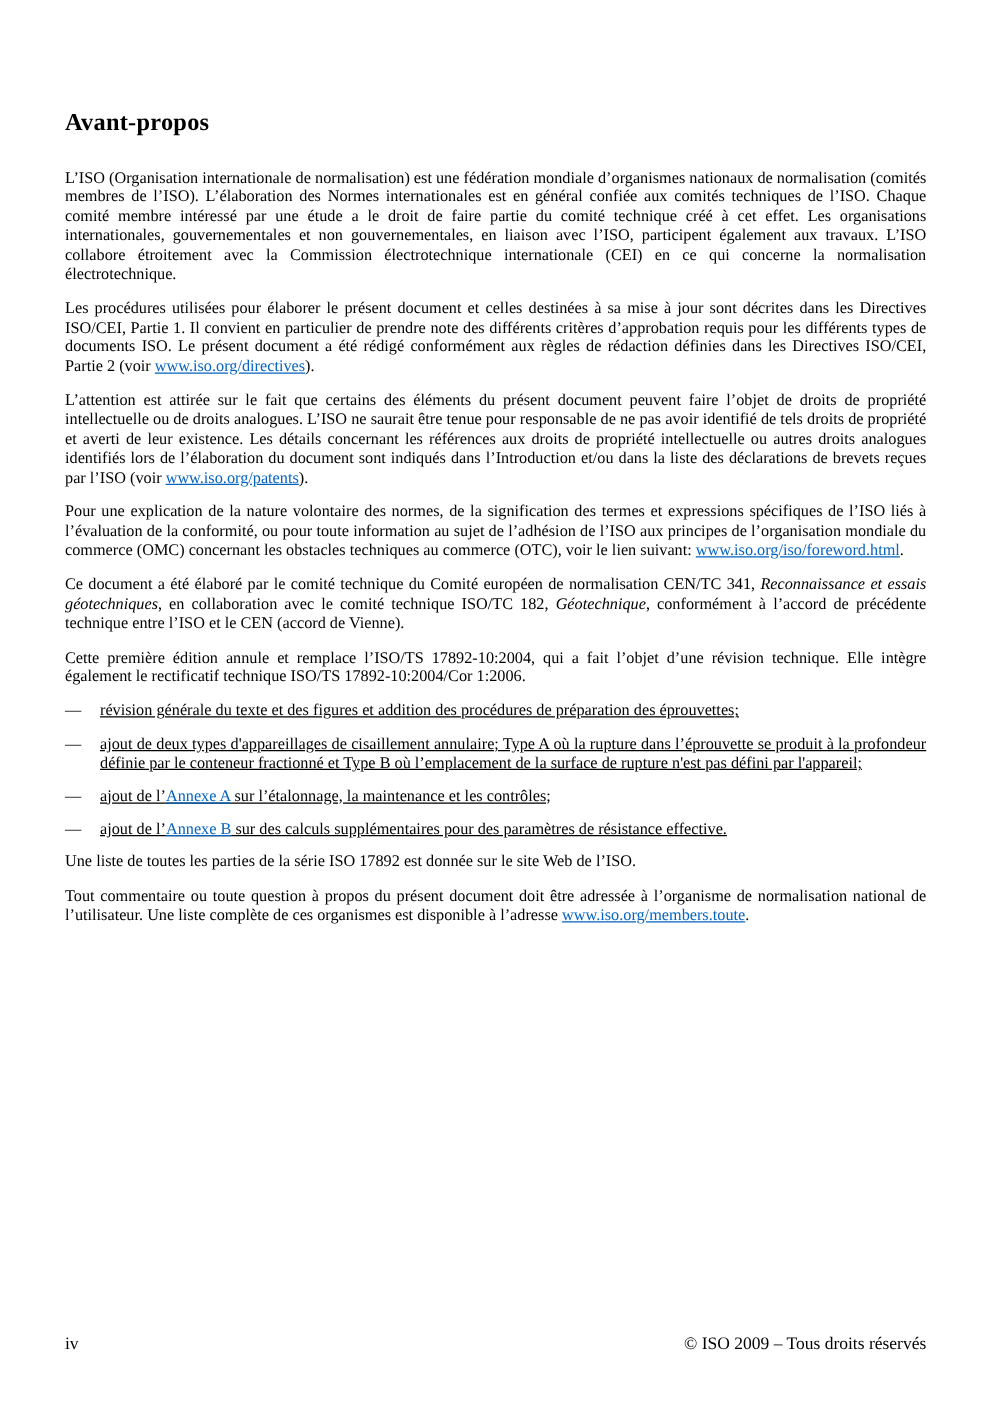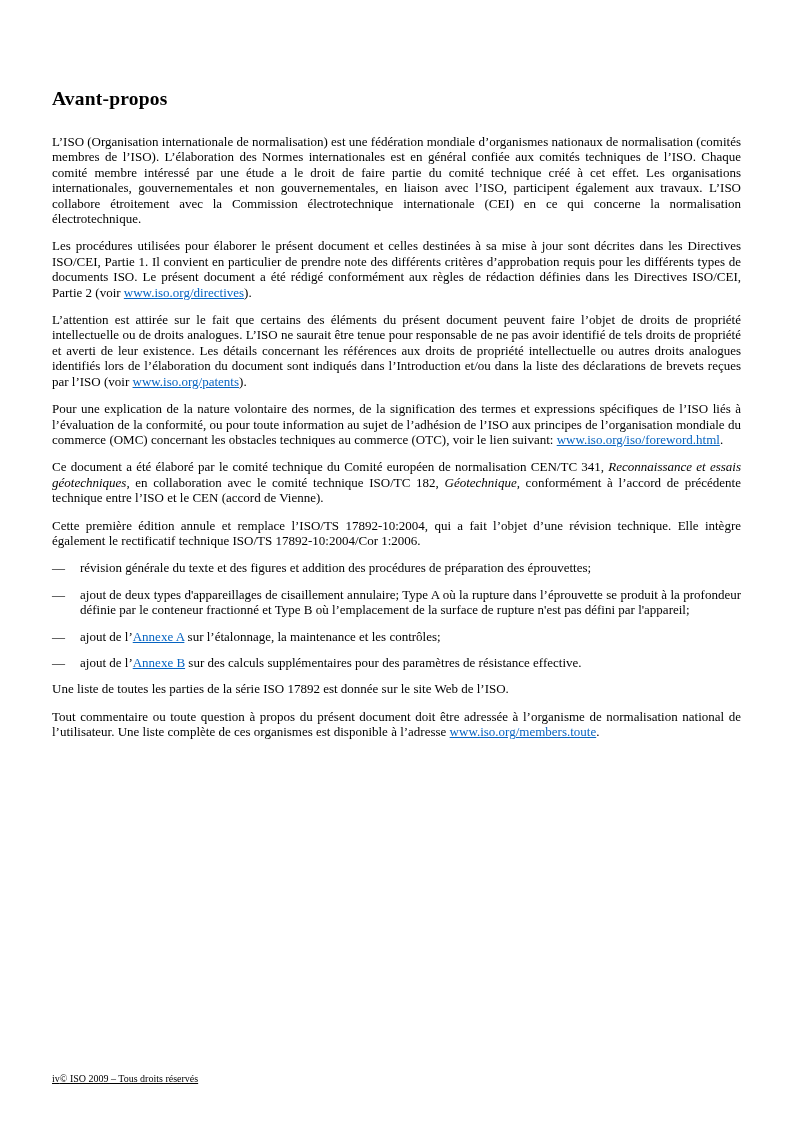--- a/index.html
+++ b/index.html
@@ -42,39 +42,39 @@
     display: flex;
     margin: 0 0 11px 0;
   }
   .list-item .dash {
     flex: 0 0 28px;
     width: 28px;
   }
   .list-item .li-body {
     flex: 1 1 auto;
     text-align: justify;
+    text-decoration: underline;
   }
   a.doc-link {
     color: var(--link-color, #0563C1);
     text-decoration: underline;
     cursor: pointer;
   }
   em {
     font-style: italic;
   }
   .page-footer {
     position: absolute;
     left: 52px;
     right: 52px;
     bottom: 38px;
     display: flex;
-    justify-content: flex-start;
+    justify-content: space-between;
     align-items: baseline;
-    font-size: 10px;
-    text-decoration: underline;
+    font-size: 14px;
   }
 </style>
 </head>
 <body>
 
 <div class="page">
 
 
   <h1 class="doc-title">Avant-propos</h1>
 

